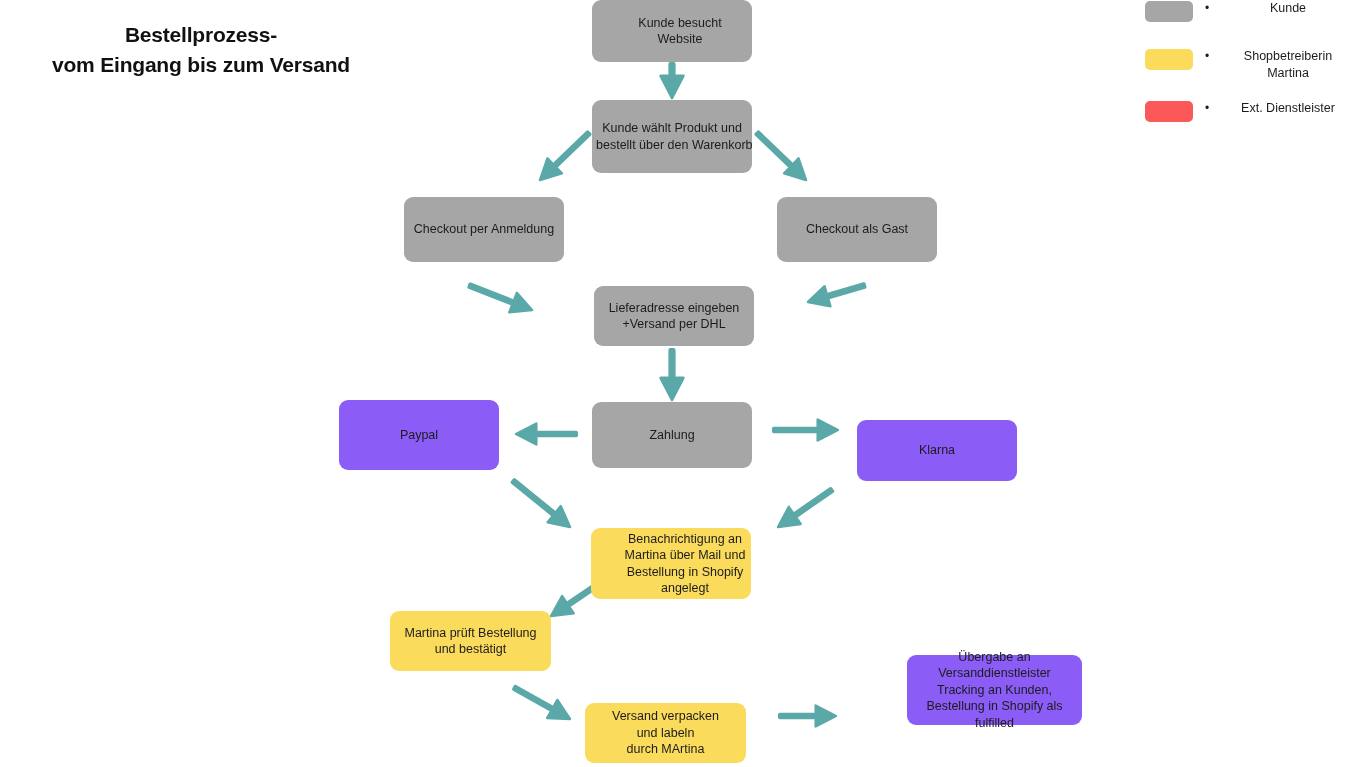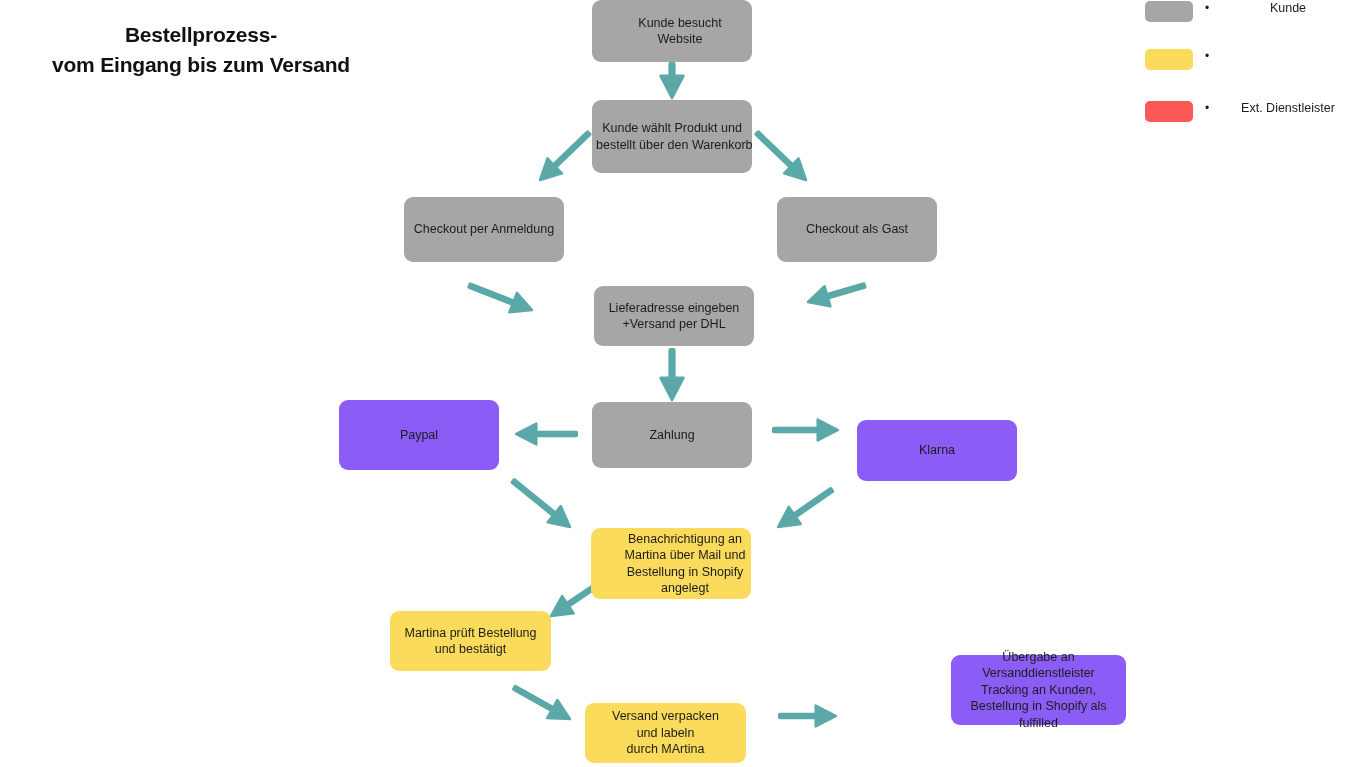--- a/index.html
+++ b/index.html
@@ -192,36 +192,38 @@
       <div class="node node-red" style="left: 857px; top: 420px; width: 160px; height: 61px;"><span class="node-text">Klarna</span></div>
       <div class="node node-yellow" style="left: 591px; top: 528px; width: 160px; height: 71px; padding-left: 32px;"><span class="node-text">Benachrichtigung an
 Martina über Mail und
 Bestellung in Shopify
 angelegt</span></div>
       <div class="node node-yellow node-overflow" style="left: 390px; top: 611px; width: 161px; height: 60px;"><span class="node-text">Martina prüft Bestellung
 und bestätigt</span></div>
       <div class="node node-yellow" style="left: 585px; top: 703px; width: 161px; height: 60px;"><span class="node-text">Versand verpacken
 und labeln
 durch MArtina</span></div>
-      <div class="node node-red node-overflow" style="left: 951px; top: 655px; width: 175px; height: 70px;"><span class="node-text">Übergabe an
+      <div class="node node-red node-overflow" style="left: 907px; top: 655px; width: 175px; height: 70px;"><span class="node-text">Übergabe an
 Versanddienstleister
 Tracking an Kunden,
 Bestellung in Shopify als
 fulfilled</span></div>
     </div>
 
   <div class="legend">
       <div class="legend-row legend-row-0">
         <div class="legend-swatch" style="background: rgb(166, 166, 166);"></div>
         <div class="legend-bullet">•</div>
         <div class="legend-label">Kunde</div>
       </div>
       <div class="legend-row legend-row-1">
         <div class="legend-swatch" style="background: rgb(250, 219, 92);"></div>
         <div class="legend-bullet">•</div>
+        <div class="legend-label">Shopbetreiberin
+Martina</div>
       </div>
       <div class="legend-row legend-row-2">
         <div class="legend-swatch" style="background: rgb(251, 88, 88);"></div>
         <div class="legend-bullet">•</div>
         <div class="legend-label">Ext. Dienstleister</div>
       </div>
     </div>
 
 </div>
 

